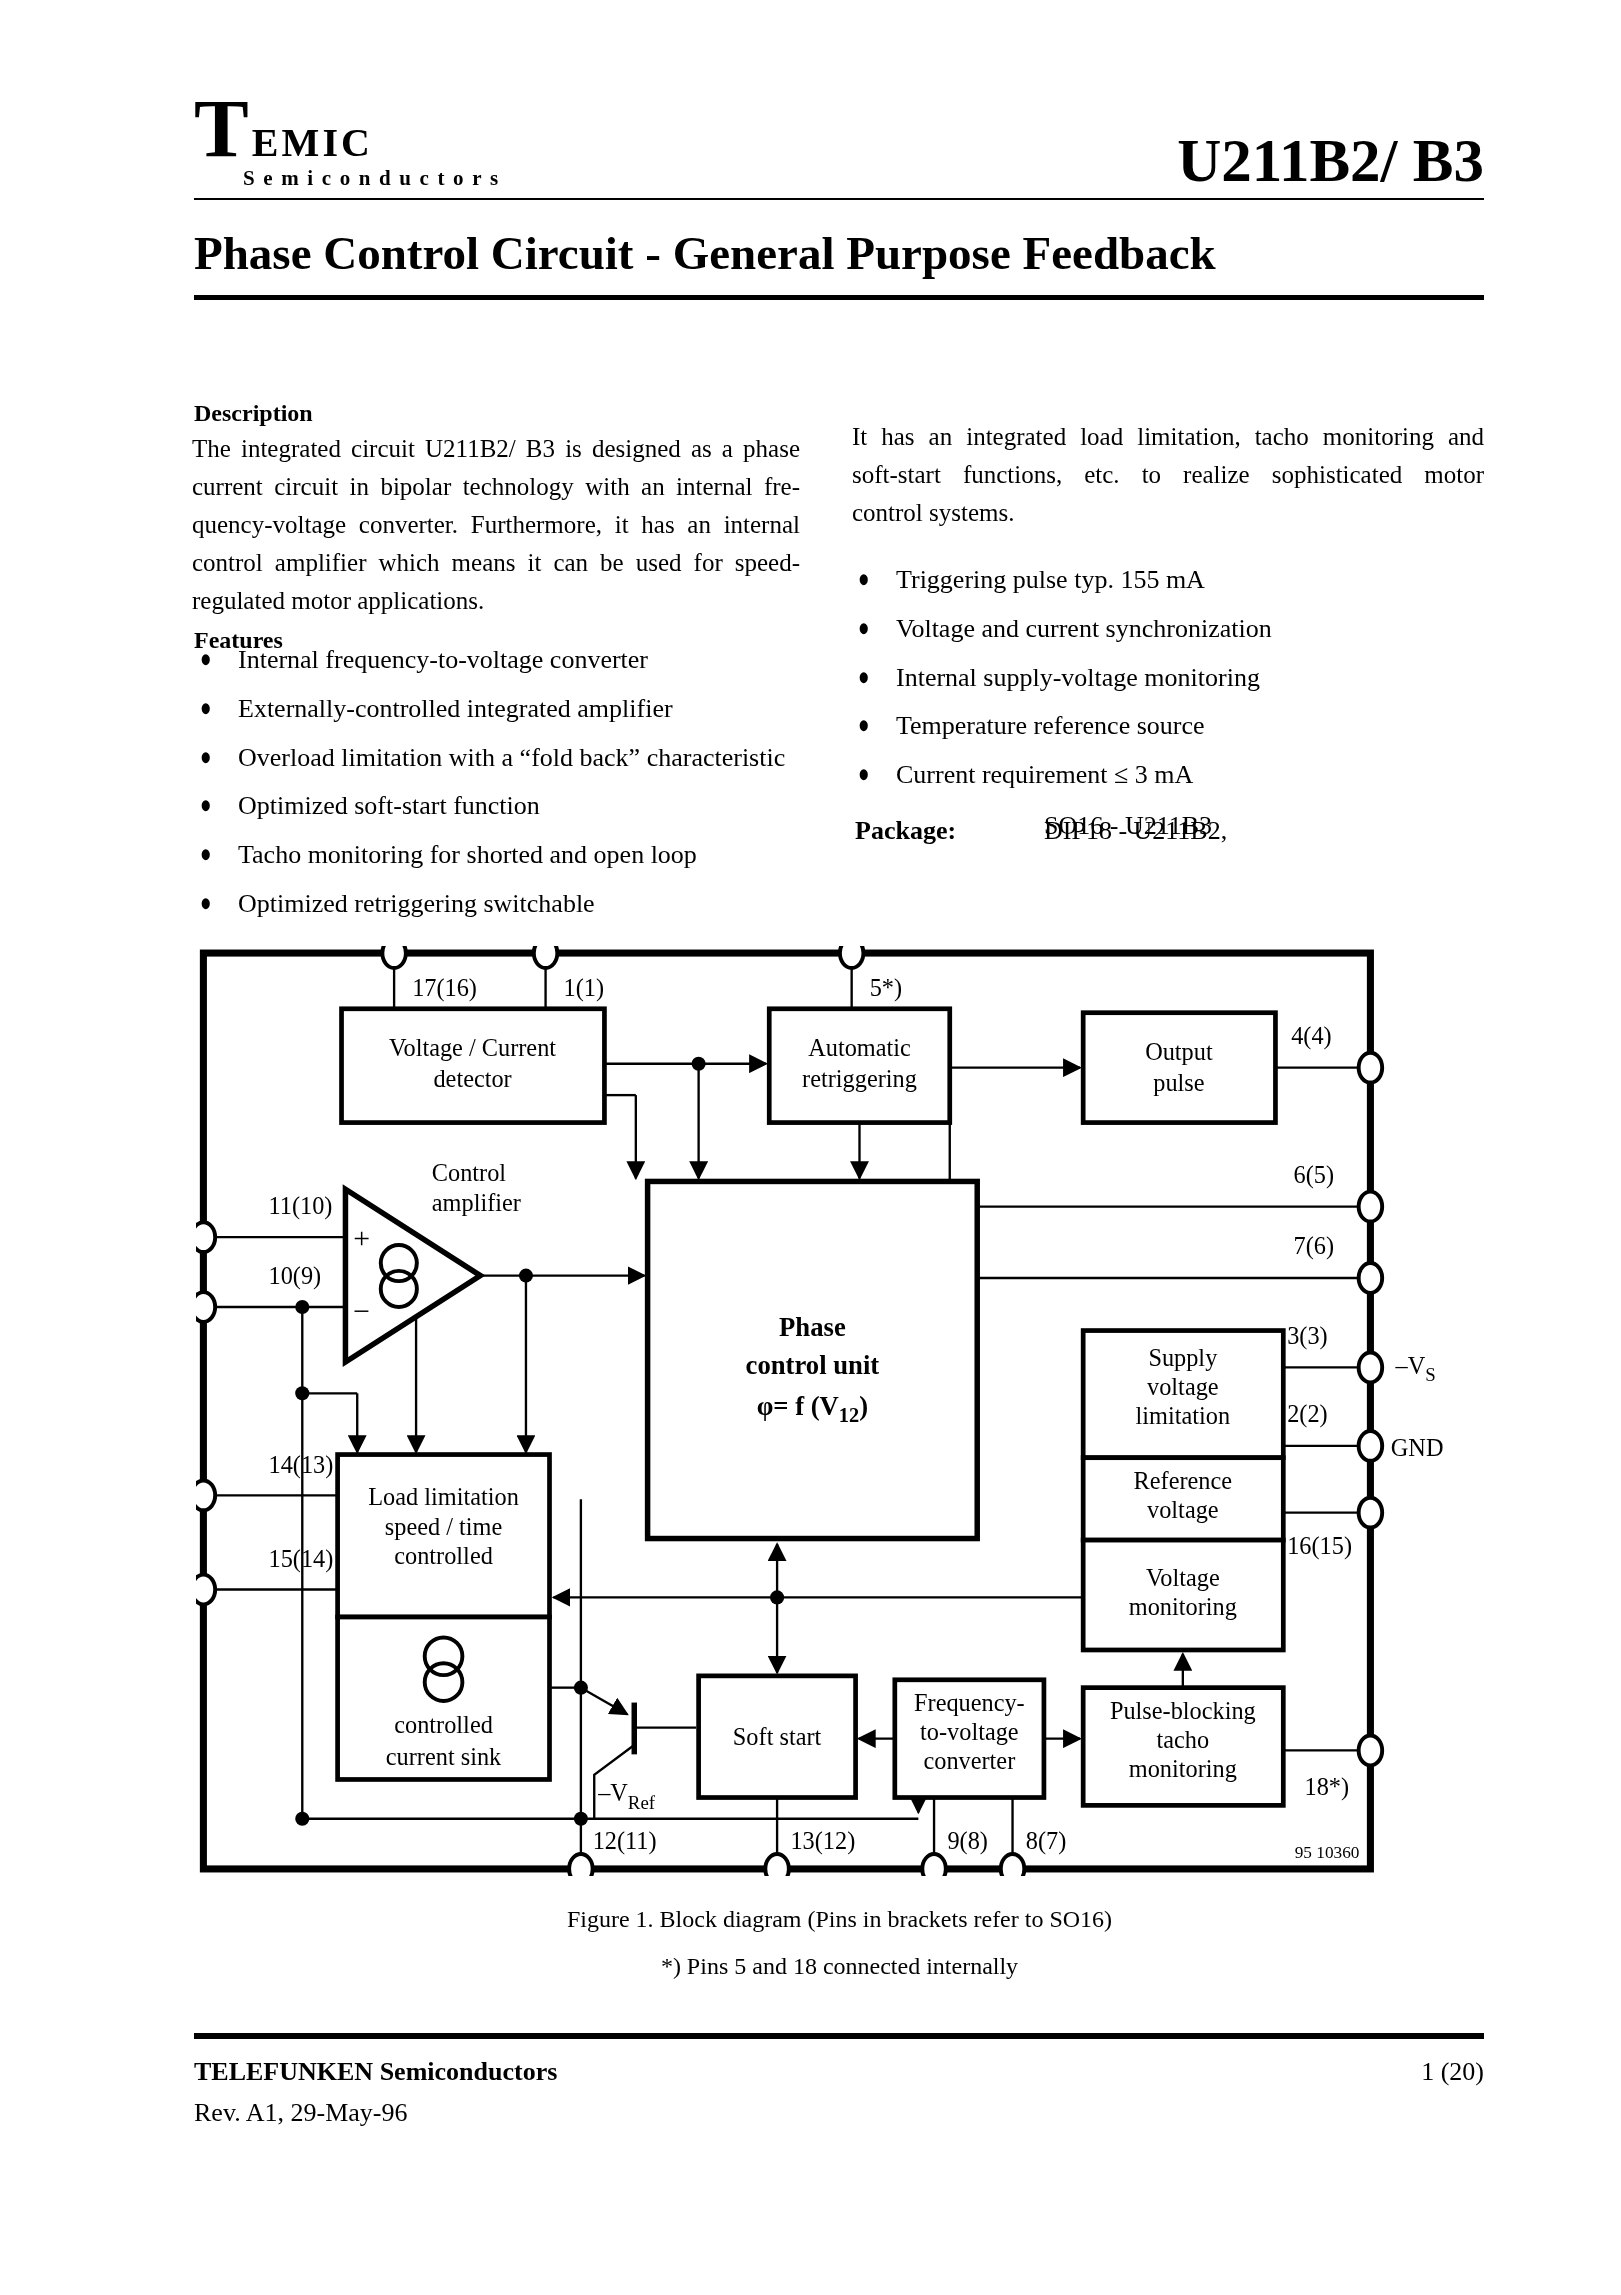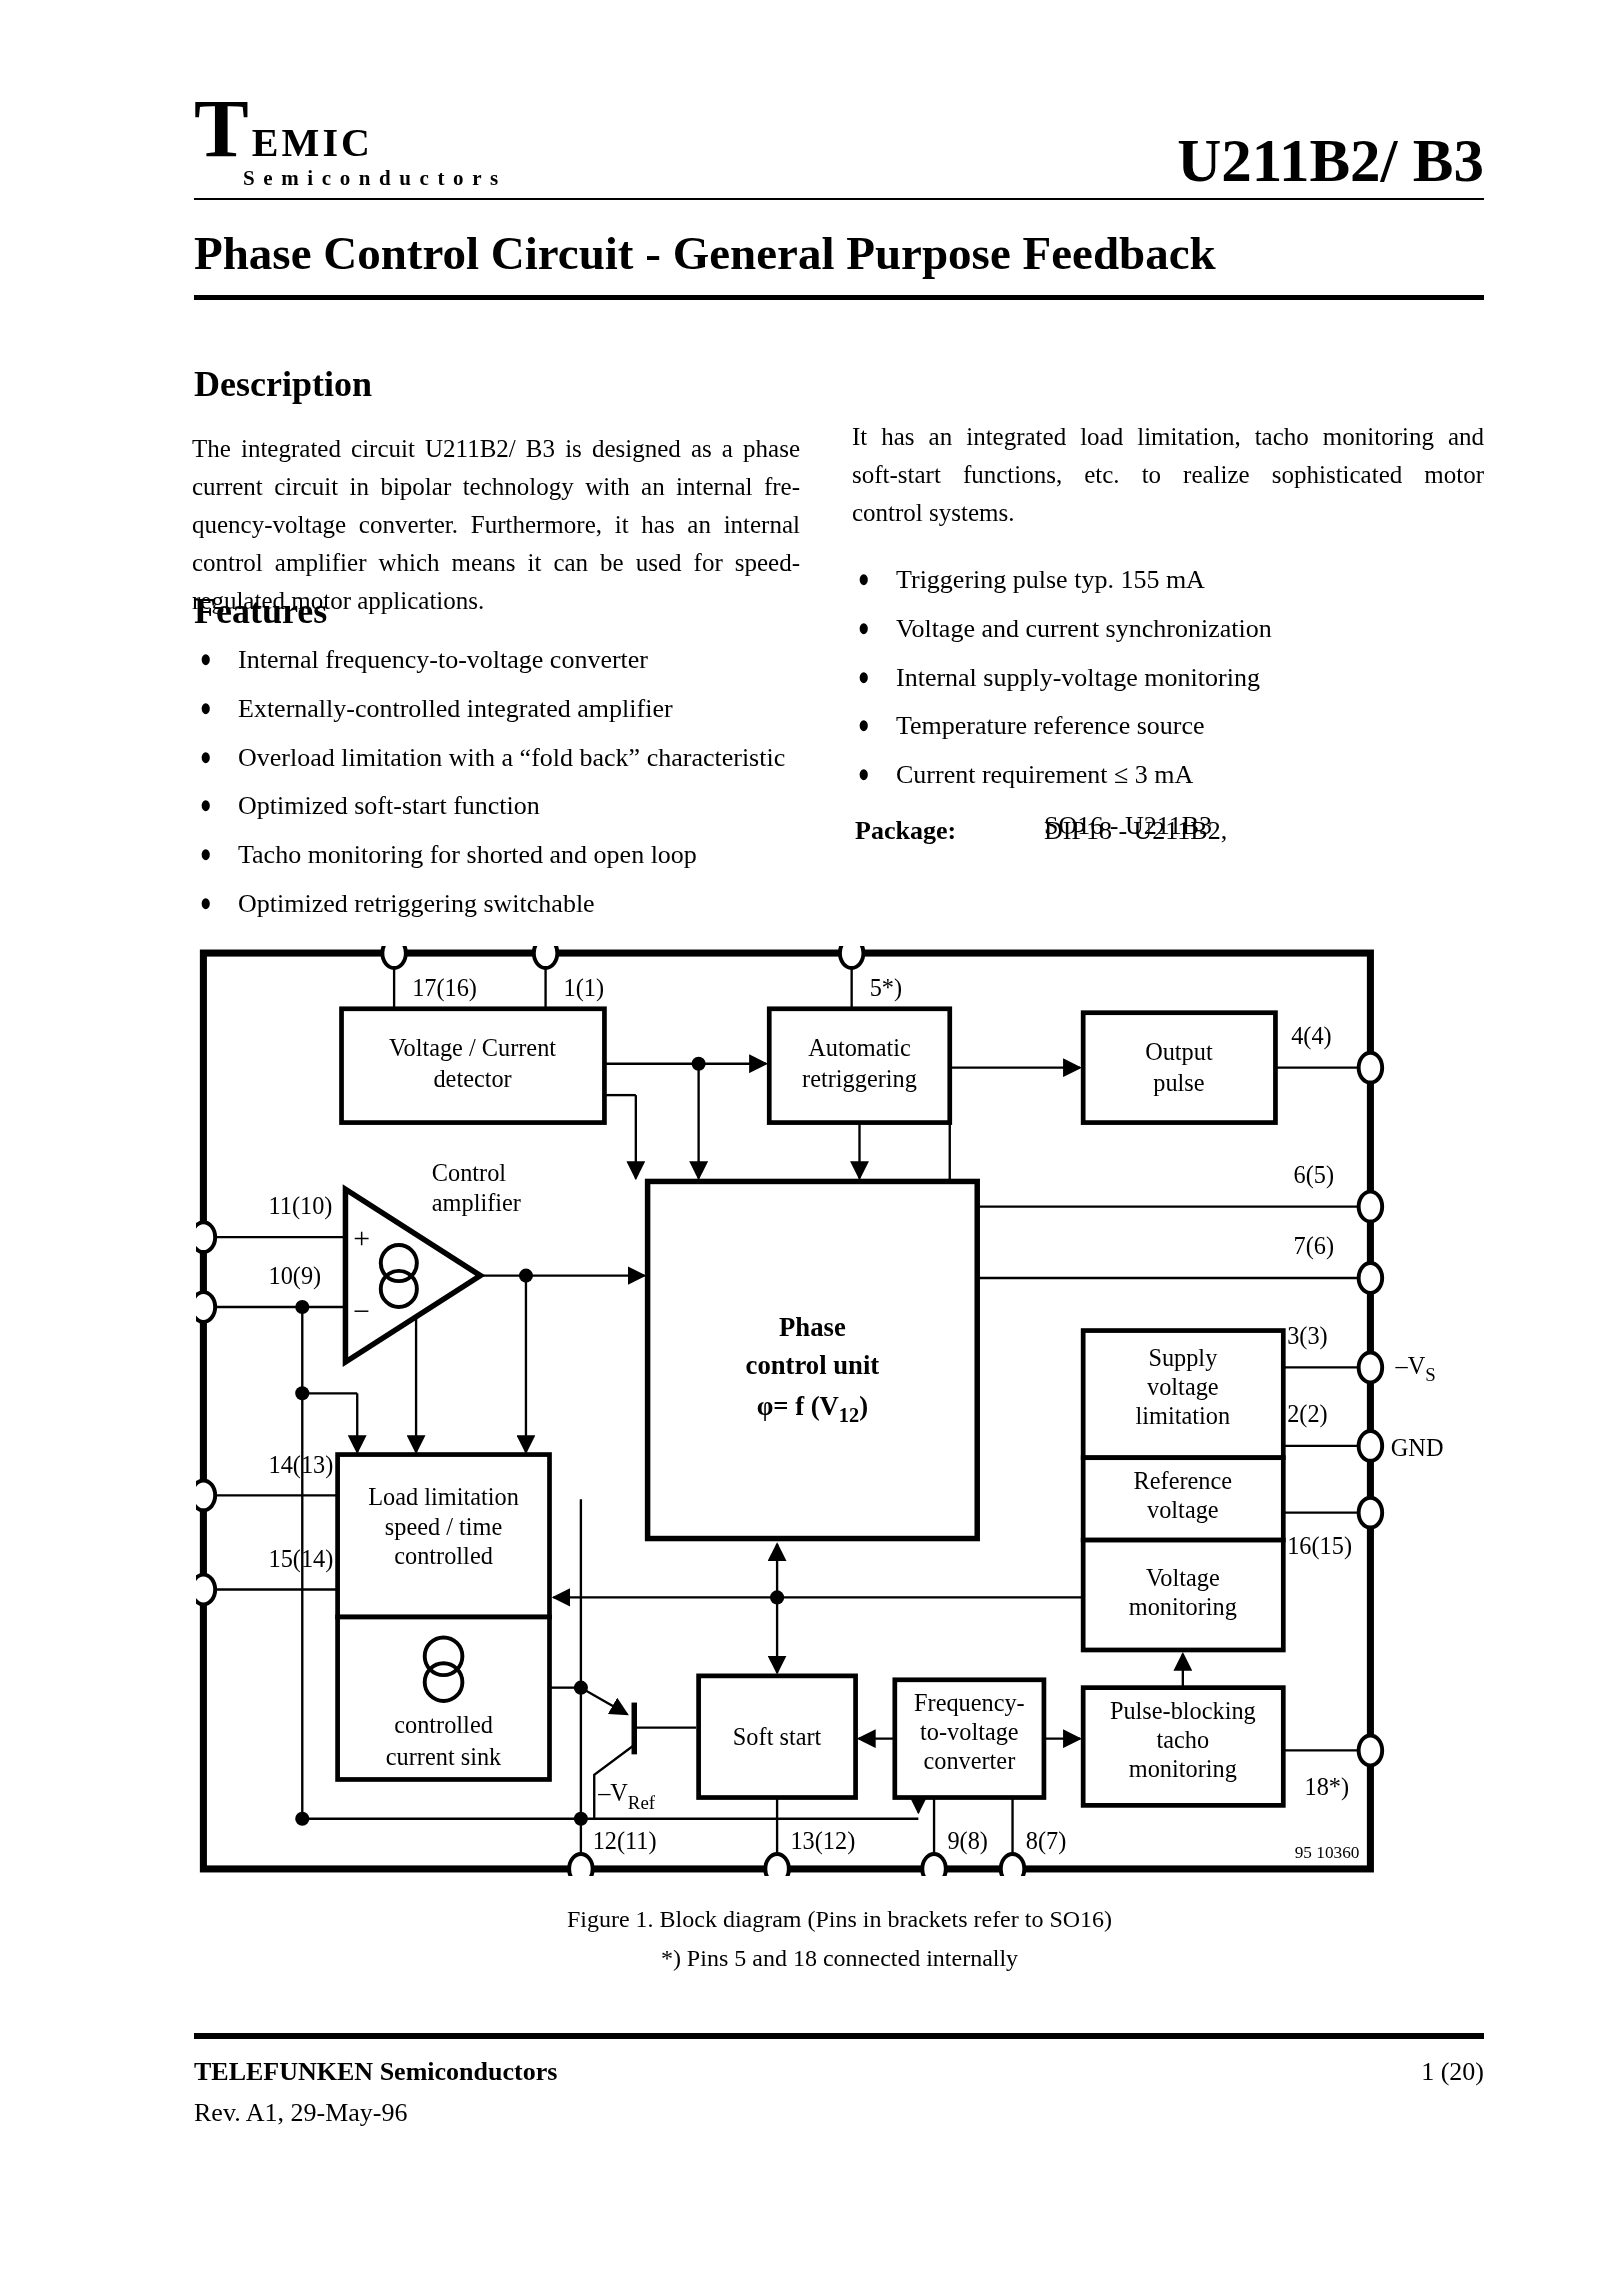--- a/index.html
+++ b/index.html
@@ -7,33 +7,33 @@
   .abs{position:absolute;}
   .rule{position:absolute;background:#000;}
   
   #logo-main{left:194px;top:82px;font-weight:bold;letter-spacing:3.1px;}
   #logo-main .big{font-size:82px;}
   #logo-main .rest{font-size:40px;}
   #logo-sub{left:198px;top:166px;font-size:21px;font-weight:bold;letter-spacing:8.6px;margin-left:45px;}
   #part-number{left:785px;top:126px;width:699px;text-align:right;font-size:61px;font-weight:bold;}
   #doc-title{left:194px;top:226px;font-size:47px;font-weight:bold;}
   
-  .h2{font-size:36px;font-weight:bold;}
+  .h2{font-size:24px;font-weight:bold;margin-top:37px;}
   
   .col{font-size:25px;line-height:38px;}
   .col-line{text-align:justify;text-align-last:justify;}
   .col-line.last{text-align-last:left;}
   
   .feat-item{position:absolute;font-size:26px;padding-left:41px;white-space:nowrap;}
   .bullet{position:absolute;left:3.1px;top:3.1px;font-size:19px;transform:scaleY(1.35);display:inline-block;}
   .pkg{font-size:26px;white-space:nowrap;}
   .pkg-label{font-weight:bold;}
   
   #caption{left:196px;top:1906px;width:1287px;text-align:center;font-size:24px;}
-  #caption .cap2{margin-top:12px;}
+  #caption .cap2{margin-top:20px;}
   .footer-text{font-size:26px;white-space:nowrap;}
   
   svg text{font-family:"Liberation Serif","DejaVu Serif",serif;fill:#000;}
   .bx{fill:#fff;stroke:#000;stroke-width:6;}
   .bxh{fill:#fff;stroke:#000;stroke-width:7;}
   .wr{stroke:#000;stroke-width:3;fill:none;}
   .wrt{stroke:#000;stroke-width:7;fill:none;}
   .pin{fill:#fff;stroke:#000;stroke-width:5;}
   .dot{fill:#000;stroke:none;}
   .lbl{font-size:31px;}

